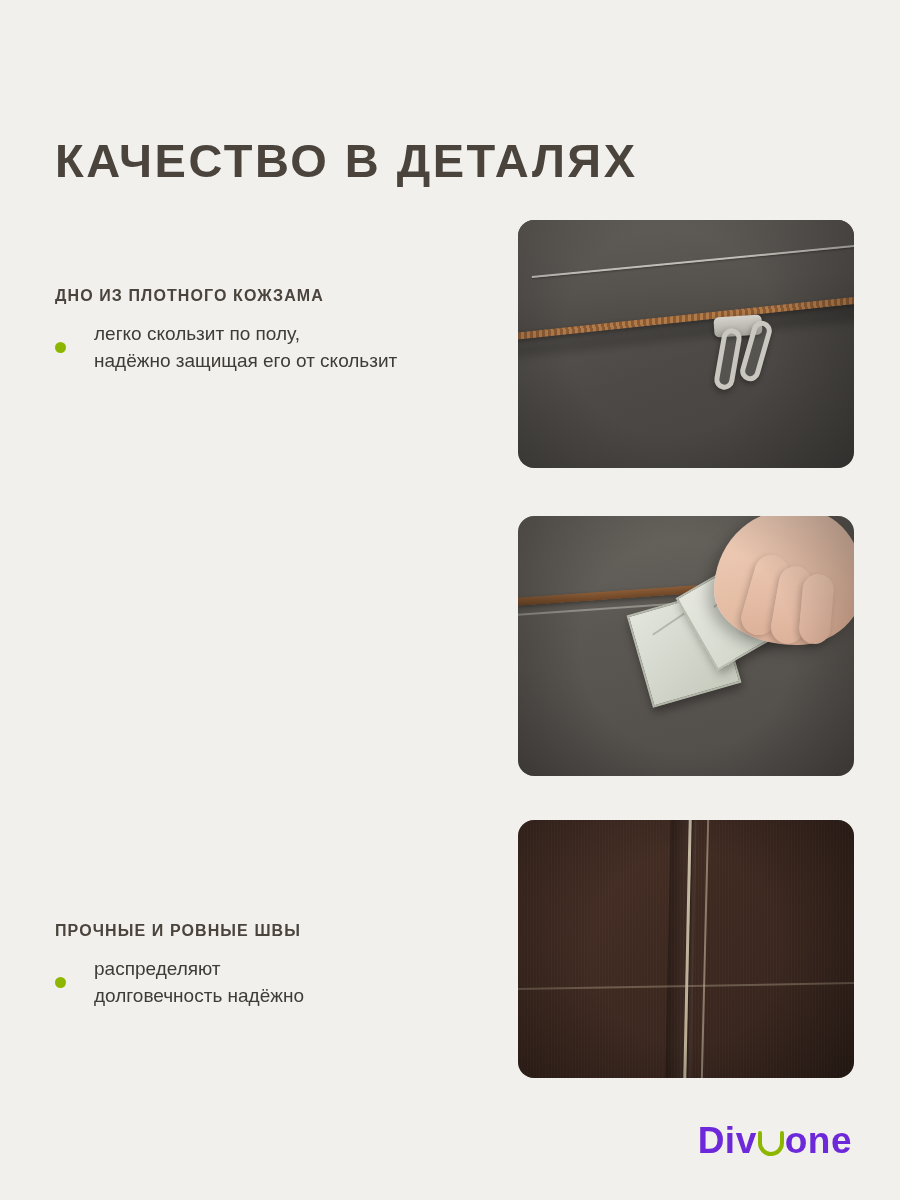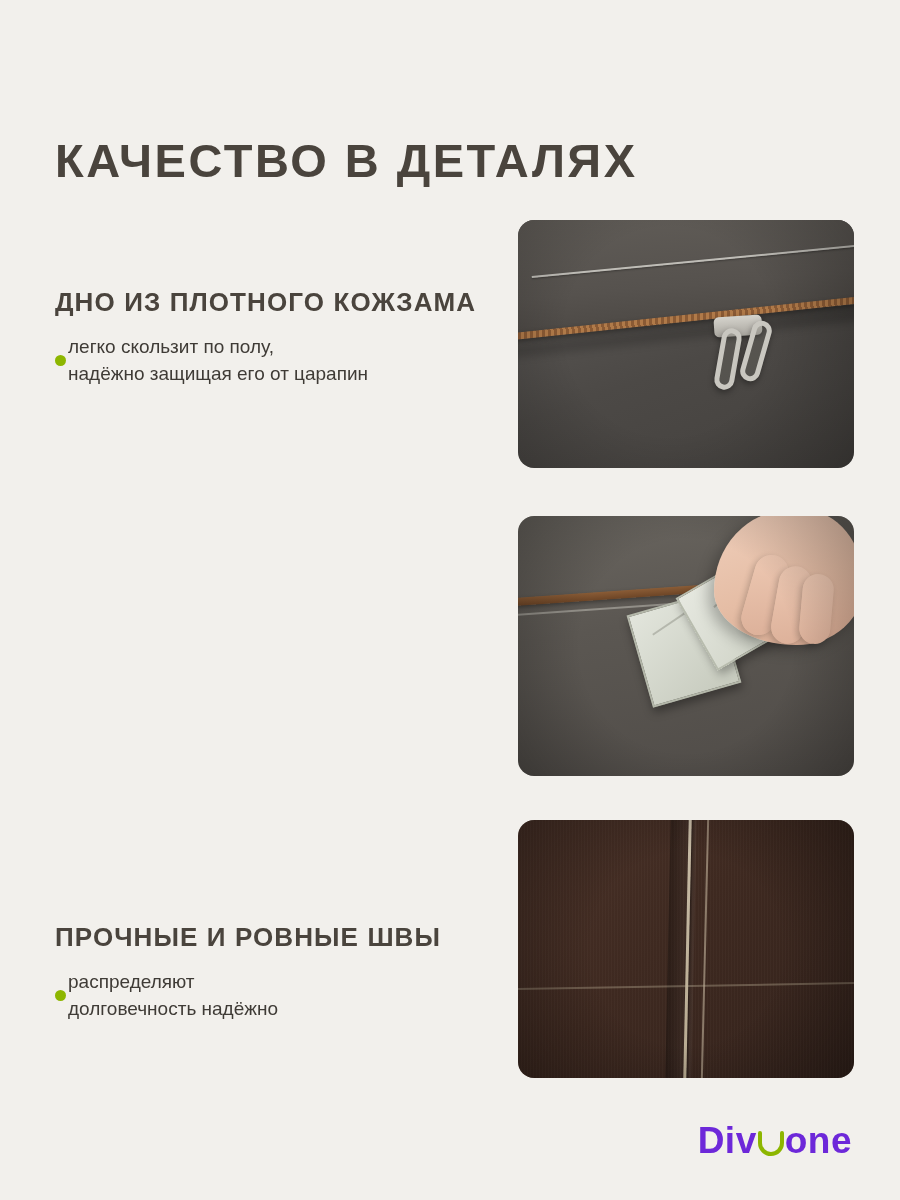--- a/index.html
+++ b/index.html
@@ -37,31 +37,31 @@
   }
 
   
   .feature {
     position: absolute;
     left: 55px;
     width: 440px;
   }
 
   .feature-heading {
-    font-size: 26px;
+    font-size: 16px;
     font-weight: bold;
     letter-spacing: 1.1px;
     color: #4a443d;
     margin-bottom: 16px;
   }
 
   .feature-body {
     display: flex;
     align-items: center;
-    gap: 2px;
+    gap: 28px;
   }
 
   .bullet {
     width: 11px;
     height: 11px;
     border-radius: 50%;
     background: #8db600;
     flex: 0 0 auto;
   }
 
@@ -262,21 +262,21 @@
 <div class="page">
 
   <h1 class="page-title">КАЧЕСТВО В ДЕТАЛЯХ</h1>
 
   <div class="feature" id="feature-1">
     <div class="feature-heading">ДНО ИЗ ПЛОТНОГО КОЖЗАМА</div>
     <div class="feature-body">
       <span class="bullet"></span>
       <div class="feature-text">
         <span>легко скользит по полу,</span><br>
-        <span>надёжно защищая его от царапин</span>
+        <span>надёжно защищая его от скользит</span>
       </div>
     </div>
   </div>
 
 
   <div class="feature" id="feature-3">
     <div class="feature-heading">ПРОЧНЫЕ И РОВНЫЕ ШВЫ</div>
     <div class="feature-body">
       <span class="bullet"></span>
       <div class="feature-text">

